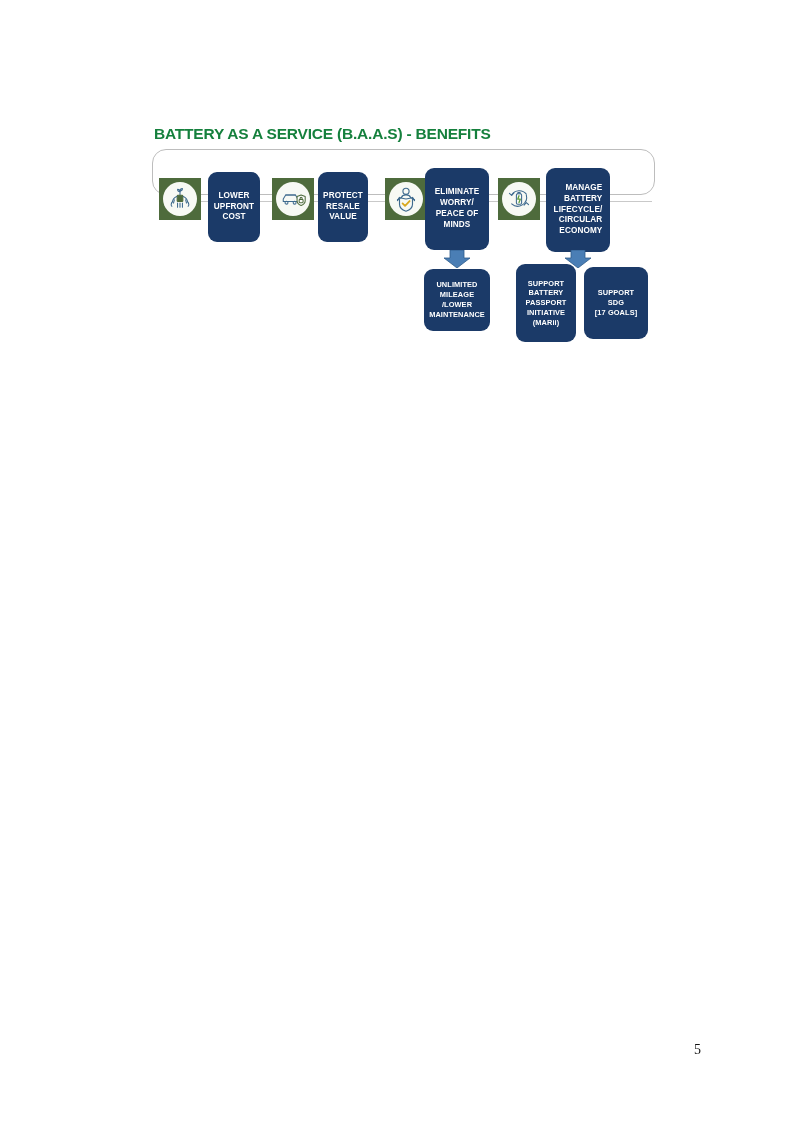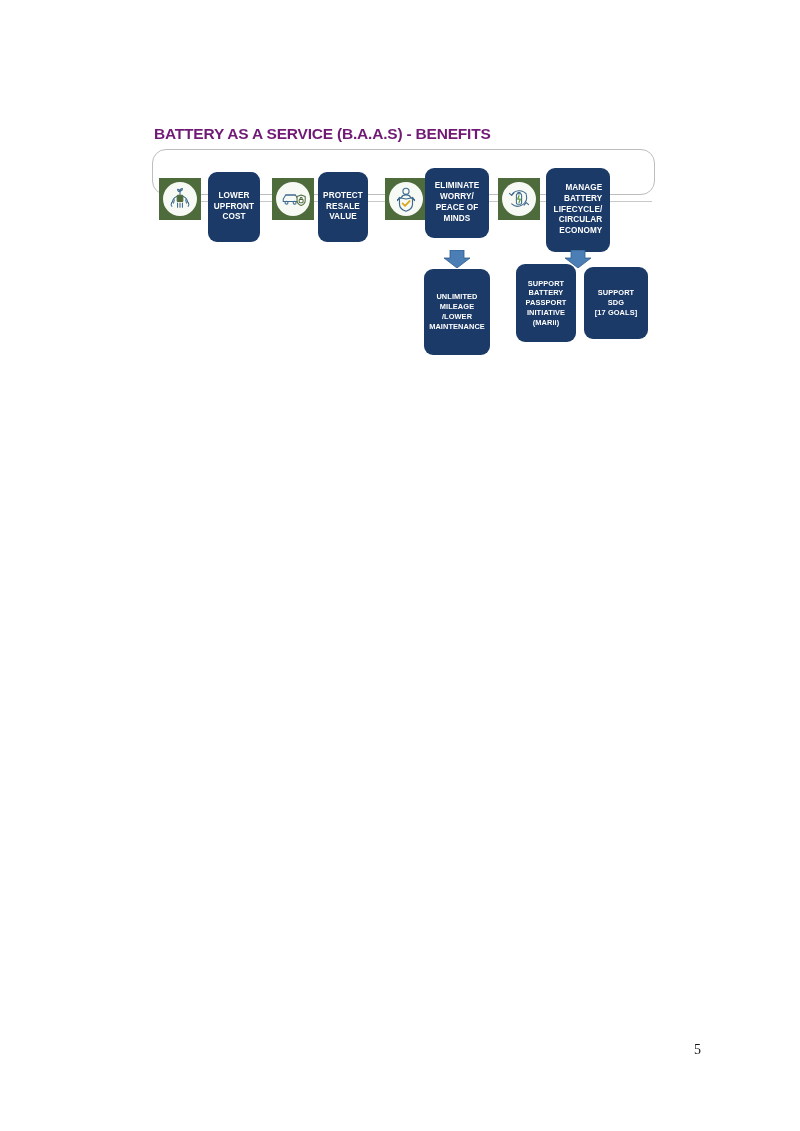--- a/index.html
+++ b/index.html
@@ -11,21 +11,21 @@
     overflow:hidden;
   }
 
   
   .page-title{
     position:absolute;
     left:154px; top:125px;
     font-size:15.5px;
     font-weight:bold;
     letter-spacing:-0.2px;
-    color:#701a75;
+    color:#15803d;
     white-space:nowrap;
   }
 
   
   .flow-frame{
     position:absolute;
     left:152px; top:149px;
     width:503px; height:46px;
     border:1.2px solid #bdbdbd;
     border-radius:14px;
@@ -158,38 +158,38 @@
       </g>
     </svg>
   </span>
 </div>
 
 <div class="row1">
   <div class="nav-box" style="left:208px;top:172px;width:52px;height:70px;">LOWER<br>UPFRONT<br>COST</div>
 
   <div class="nav-box" style="left:318px;top:172px;width:50px;height:70px;text-align:center;">PROTECT<br>RESALE<br>VALUE</div>
 
-  <div class="nav-box" style="left:425px;top:168px;width:64px;height:70px;">ELIMINATE<br>WORRY/<br>PEACE OF<br>MINDS</div>
+  <div class="nav-box" style="left:425px;top:168px;width:64px;height:82px;">ELIMINATE<br>WORRY/<br>PEACE OF<br>MINDS</div>
 
   <div class="nav-box" style="left:546px;top:168px;width:64px;height:84px;text-align:right;">MANAGE<br>BATTERY<br>LIFECYCLE/<br>CIRCULAR<br>ECONOMY</div>
 </div>
 
 <div class="down-arrow" style="left:444px;top:250px;">
   <svg width="26" height="18" viewBox="0 0 26 18">
     <polygon points="6,0 20,0 20,8 26,8 13,18 0,8 6,8" fill="#4a7eb5" stroke="#2f5c8a" stroke-width="0.8"></polygon>
   </svg>
 </div>
 
 <div class="down-arrow" style="left:565px;top:250px;">
   <svg width="26" height="18" viewBox="0 0 26 18">
     <polygon points="6,0 20,0 20,8 26,8 13,18 0,8 6,8" fill="#4a7eb5" stroke="#2f5c8a" stroke-width="0.8"></polygon>
   </svg>
 </div>
 
 <div class="row2">
-  <div class="nav-box" style="left:424px;top:269px;width:66px;height:86px;">UNLIMITED<br>MILEAGE<br>/LOWER<br>MAINTENANCE</div>
+  <div class="nav-box" style="left:424px;top:269px;width:66px;height:62px;">UNLIMITED<br>MILEAGE<br>/LOWER<br>MAINTENANCE</div>
 
   <div class="nav-box" style="left:516px;top:264px;width:60px;height:78px;">SUPPORT<br>BATTERY<br>PASSPORT<br>INITIATIVE<br>(MARii)</div>
 
   <div class="nav-box" style="left:584px;top:267px;width:64px;height:72px;">SUPPORT<br>SDG<br>[17 GOALS]</div>
 </div>
 
 <div class="page-number">5</div>
 
 </body></html>

